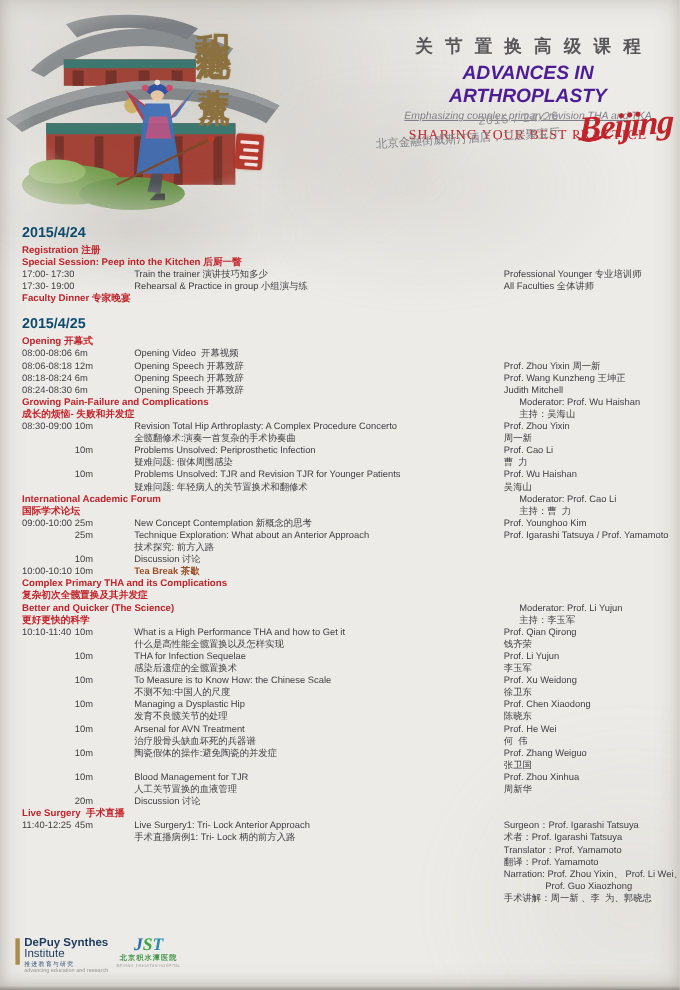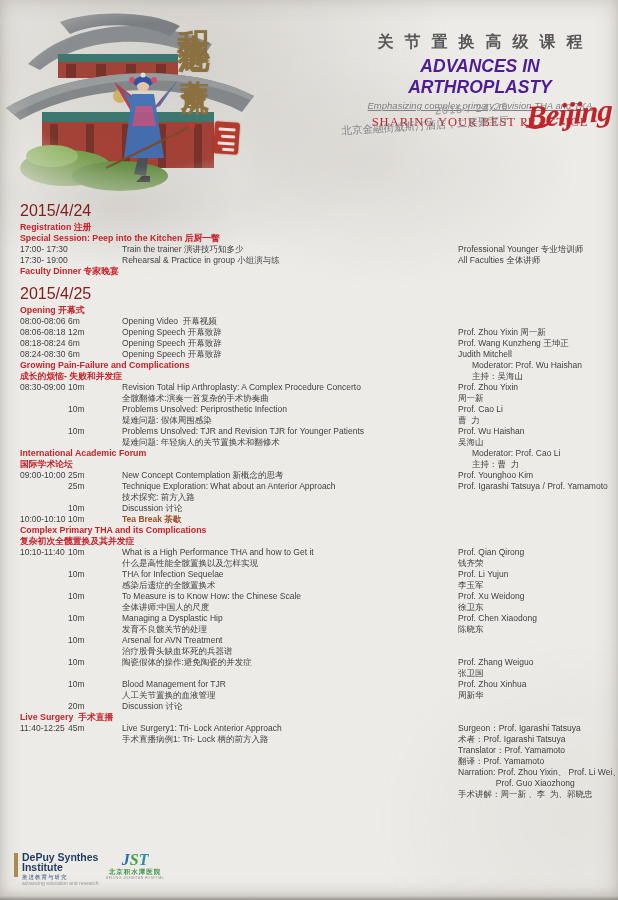--- a/index.html
+++ b/index.html
@@ -47,36 +47,36 @@
   .d-range{font-size:11px;color:#94949a;letter-spacing:1px;}
   .d-venue{font-size:10.5px;color:#83838a;margin-top:2px;white-space:nowrap;}
   .beijing{position:absolute;right:6px;top:96px;font-family:"Liberation Serif", serif;
     font-style:italic;font-weight:bold;font-size:31px;color:#c0242a;
     transform:rotate(-5deg) skewX(-6deg);letter-spacing:-1px;}
   .beijing:after{content:"";position:absolute;left:-4px;bottom:6px;width:34px;height:10px;
     border-bottom:3px solid #c0242a;border-radius:0 0 50% 50%/0 0 100% 100%;transform:rotate(-6deg);}
 
   
   .program{position:absolute;left:20px;right:4px;top:203px;}
-  .pdate{color:#7f1d1d;font-weight:normal;font-size:16px;line-height:15px;margin:9px 0 4px;}
+  .pdate{color:#0c4a6e;font-weight:bold;font-size:13px;line-height:15px;margin:9px 0 4px;}
   .pdate:first-child{margin-top:0;}
   .psec{display:grid;grid-template-columns:438px 1fr;}
   .psec .lcol .ln{color:#c4242b;font-weight:bold;font-size:8.8px;line-height:11px;white-space:pre;}
   .psec .rcol .ln{font-size:8.5px;line-height:11px;color:#3f3f41;white-space:pre;padding-left:14px;}
   .prow{display:grid;grid-template-columns:48px 54px 336px 1fr;}
   .prow .cell{font-size:8.5px;line-height:11px;}
   .prow .topic .ln, .prow .speaker .ln{font-size:8.5px;line-height:11px;white-space:pre;}
   .brown .ln{color:#9a4f28;font-weight:bold;}
 
   
   .footer{position:absolute;left:14px;bottom:8px;height:40px;width:280px;}
   .depuy{position:absolute;left:0;top:0;display:flex;}
   .depuy .bar{width:4px;height:24px;background:#ab8d4e;margin-right:4px;margin-top:1px;}
   .dp1{font-size:10.5px;font-weight:bold;color:#1d3a5f;line-height:10px;}
-  .dp2{font-size:10.5px;font-weight:bold;color:#1d3a5f;line-height:10px;}
+  .dp2{font-size:10.5px;font-weight:normal;color:#1d3a5f;line-height:10px;}
   .dp3{font-size:5.5px;color:#31507a;line-height:6px;margin-top:2px;letter-spacing:1px;}
   .dp4{font-size:5px;color:#9a9a96;line-height:6px;}
   .jst{position:absolute;left:92px;top:0;text-align:center;}
   .jst-logo{font-family:"Liberation Serif", serif;font-style:italic;font-weight:bold;font-size:16px;line-height:16px;}
   .jst-logo .j{color:#2a6db4;} .jst-logo .s{color:#3aa63f;} .jst-logo .t{color:#2a8fa8;}
   .jst-cn{font-size:6.5px;color:#3f9349;font-weight:bold;line-height:8px;letter-spacing:1px;}
   .jst-en{font-size:3.5px;color:#9a9a96;line-height:5px;letter-spacing:.3px;}
 </style>
 </head>
 <body>
@@ -339,20 +339,30 @@
       </div>
       <div class="cell speaker"></div>
     </div>
     <div class="psec">
       <div class="lcol">
         <div class="ln">Complex Primary THA and its Complications</div>
         <div class="ln">复杂初次全髋置换及其并发症</div>
       </div>
       <div class="rcol"></div>
     </div>
+    <div class="psec">
+      <div class="lcol">
+        <div class="ln">Better and Quicker (The Science)</div>
+        <div class="ln">更好更快的科学</div>
+      </div>
+      <div class="rcol">
+        <div class="ln">Moderator: Prof. Li Yujun</div>
+        <div class="ln">主持：李玉军</div>
+      </div>
+    </div>
     <div class="prow">
       <div class="cell time">10:10-11:40</div>
       <div class="cell dur">10m</div>
       <div class="cell topic">
         <div class="ln">What is a High Performance THA and how to Get it</div>
         <div class="ln">什么是高性能全髋置换以及怎样实现</div>
       </div>
       <div class="cell speaker">
         <div class="ln">Prof. Qian Qirong</div>
         <div class="ln">钱齐荣</div>
@@ -368,21 +378,21 @@
       <div class="cell speaker">
         <div class="ln">Prof. Li Yujun</div>
         <div class="ln">李玉军</div>
       </div>
     </div>
     <div class="prow">
       <div class="cell time"></div>
       <div class="cell dur">10m</div>
       <div class="cell topic">
         <div class="ln">To Measure is to Know How: the Chinese Scale</div>
-        <div class="ln">全体讲师:中国人的尺度</div>
+        <div class="ln">不测不知:中国人的尺度</div>
       </div>
       <div class="cell speaker">
         <div class="ln">Prof. Xu Weidong</div>
         <div class="ln">徐卫东</div>
       </div>
     </div>
     <div class="prow">
       <div class="cell time"></div>
       <div class="cell dur">10m</div>
       <div class="cell topic">
@@ -393,20 +403,24 @@
         <div class="ln">Prof. Chen Xiaodong</div>
         <div class="ln">陈晓东</div>
       </div>
     </div>
     <div class="prow">
       <div class="cell time"></div>
       <div class="cell dur">10m</div>
       <div class="cell topic">
         <div class="ln">Arsenal for AVN Treatment</div>
         <div class="ln">治疗股骨头缺血坏死的兵器谱</div>
+      </div>
+      <div class="cell speaker">
+        <div class="ln">Prof. He Wei</div>
+        <div class="ln">何  伟</div>
       </div>
     </div>
     <div class="prow">
       <div class="cell time"></div>
       <div class="cell dur">10m</div>
       <div class="cell topic">
         <div class="ln">陶瓷假体的操作:避免陶瓷的并发症</div>
       </div>
       <div class="cell speaker">
         <div class="ln">Prof. Zhang Weiguo</div>

